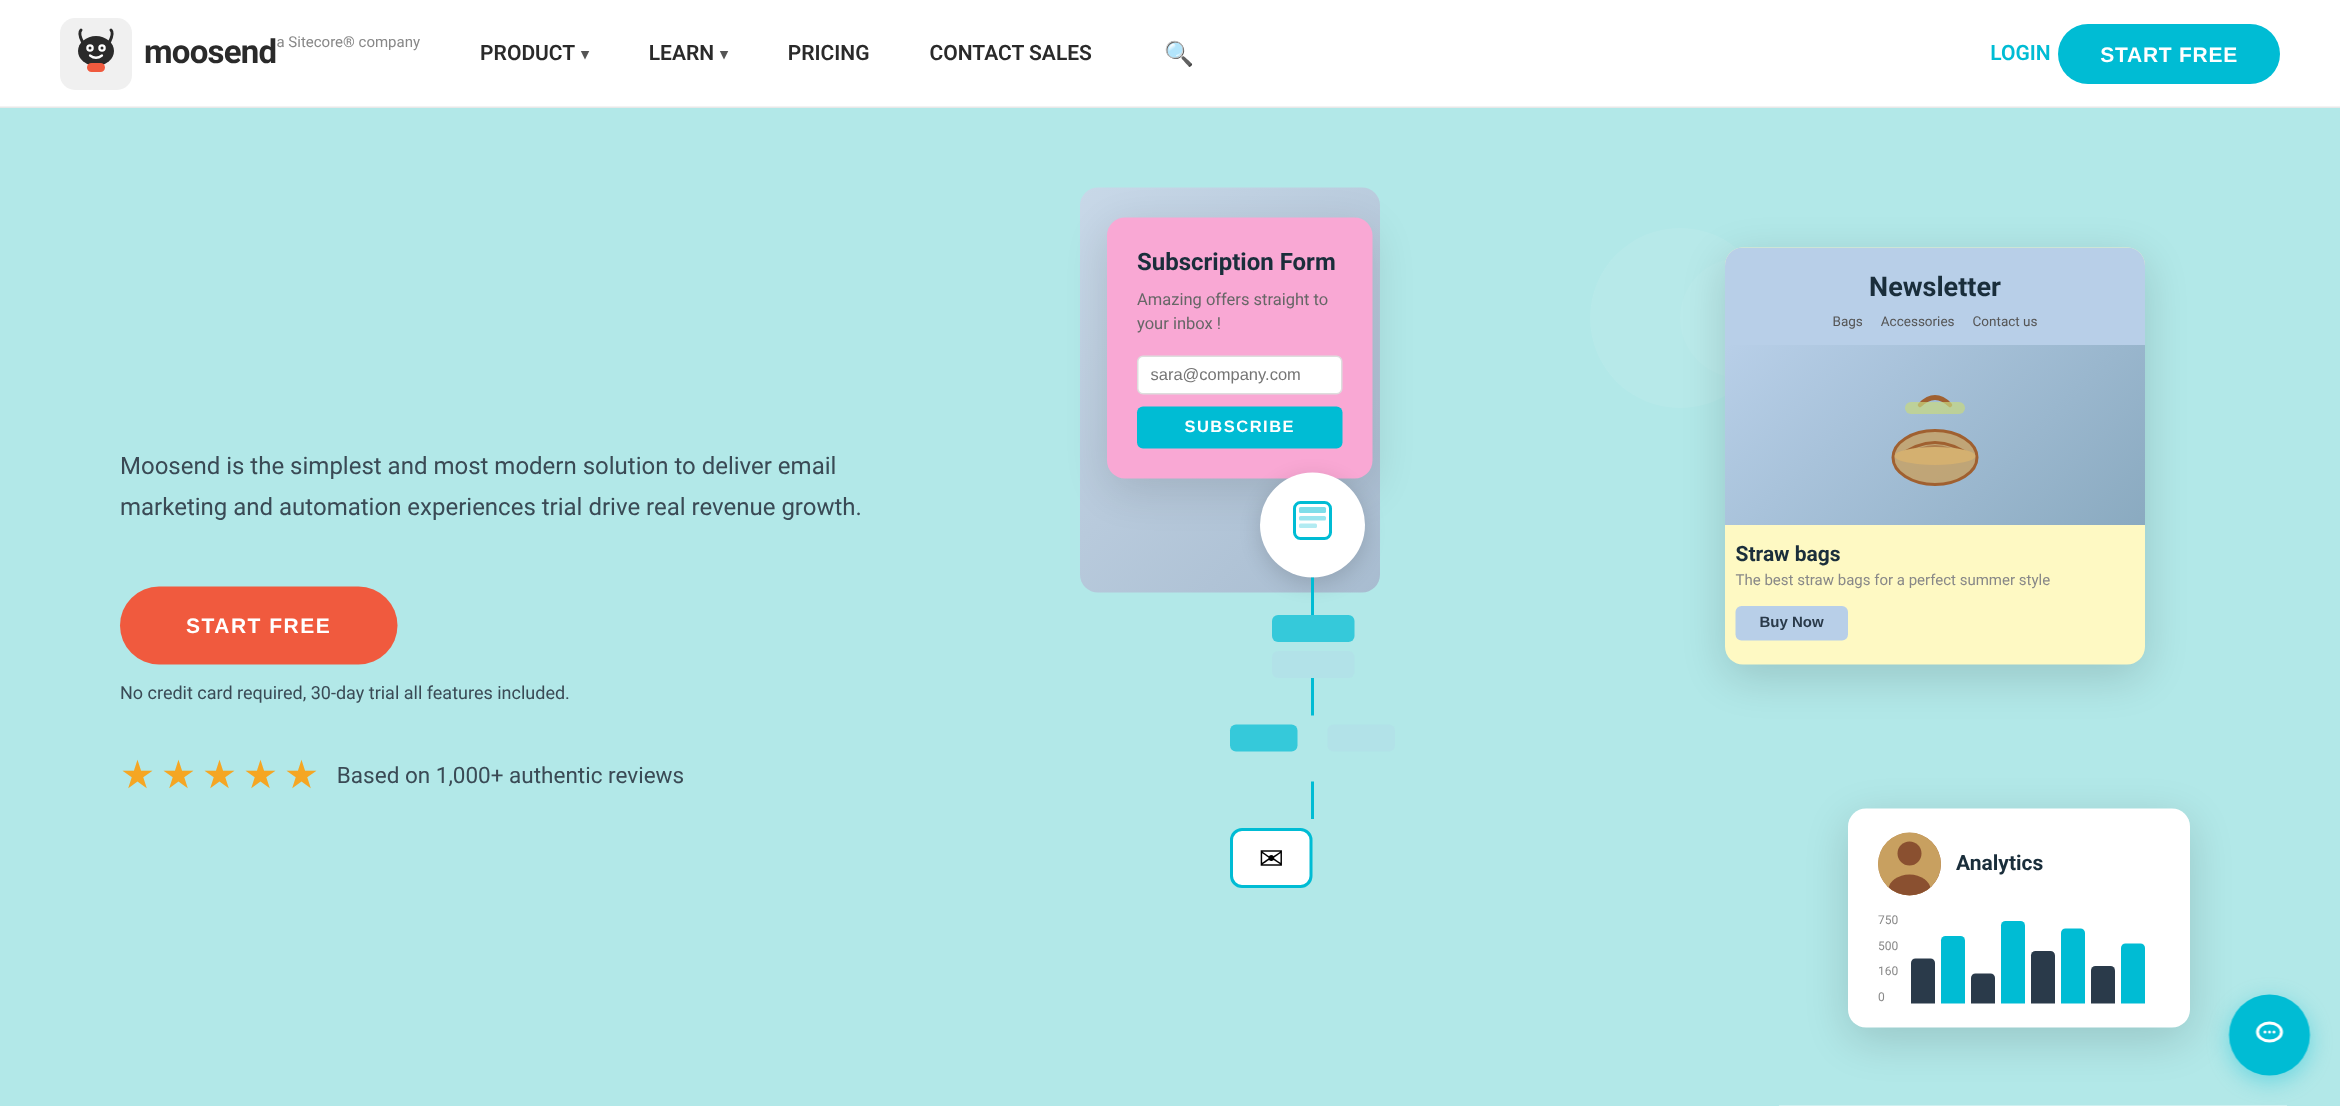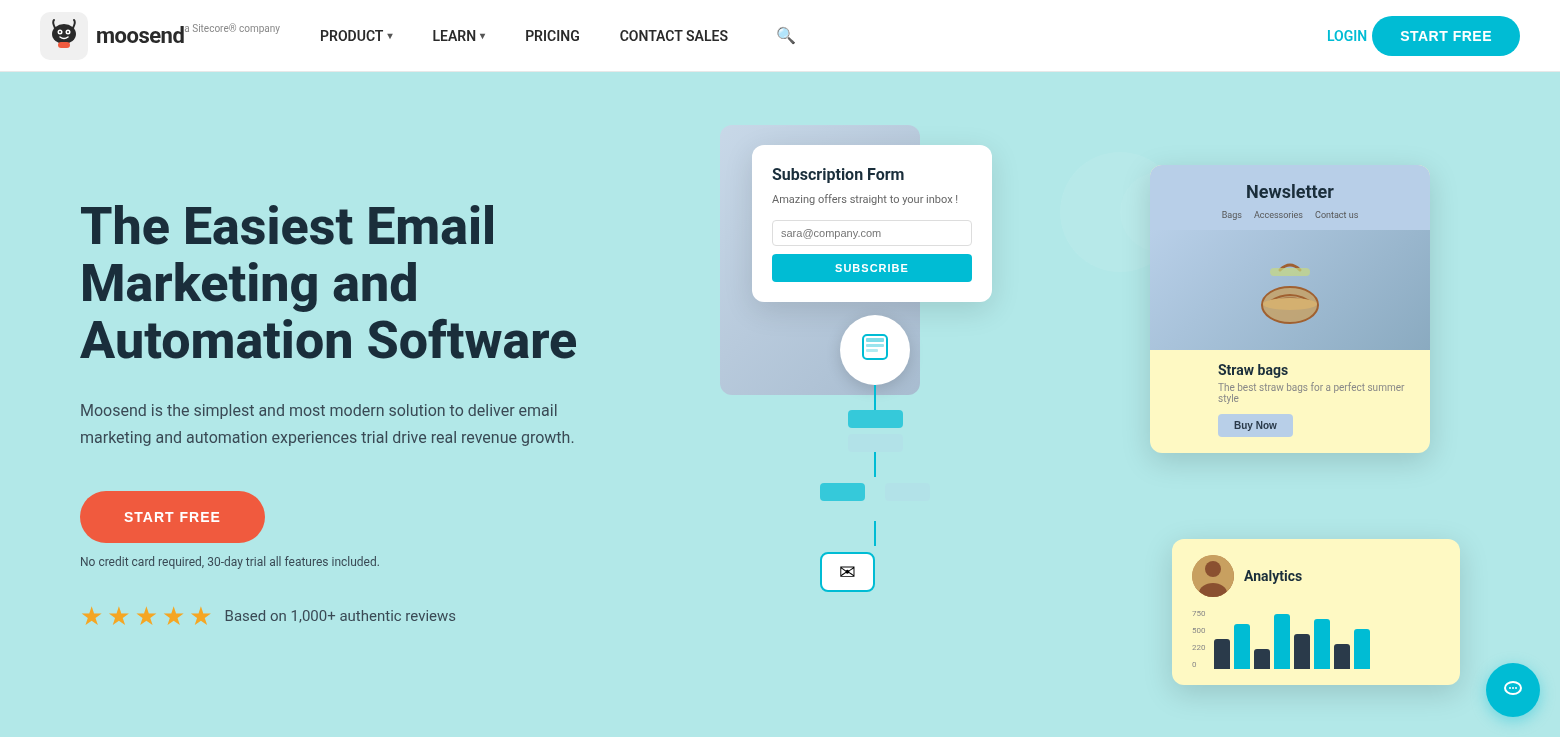--- a/index.html
+++ b/index.html
@@ -60,23 +60,23 @@
 
     
     .hero-right {
       flex: 1; position: relative; height: 600px;
       display: flex; align-items: center; justify-content: center;
     }
 
     
     .card-subscription {
       position: absolute;
-      left: 72px; top: 30px;
-      width: 240px;
-      background: #ffffff;
+      left: 58px; top: 30px;
+      width: 177px;
+      background: #f9a8d4;
       border-radius: 12px;
       padding: 20px;
       box-shadow: 0 8px 30px rgba(0,0,0,0.12);
       z-index: 4;
     }
     .card-subscription h3 { font-size: 16px; font-weight: 700; color: #1a2e3b; margin-bottom: 8px; }
     .card-subscription p { font-size: 11px; color: #666; margin-bottom: 12px; line-height: 1.5; }
     .sub-input {
       width: 100%; border: 1px solid #ddd; border-radius: 4px;
       padding: 6px 8px; font-size: 11px; color: #999; margin-bottom: 8px;
@@ -110,21 +110,21 @@
       background: #b8cfe8; padding: 16px 20px 10px;
     }
     .newsletter-header h3 { font-size: 18px; font-weight: 700; color: #1a2e3b; text-align: center; margin-bottom: 8px; }
     .newsletter-nav { display: flex; gap: 12px; justify-content: center; }
     .newsletter-nav span { font-size: 9px; color: #555; cursor: pointer; }
     .newsletter-img {
       width: 100%; height: 120px;
       background: linear-gradient(135deg, #b8cfe8 0%, #8aaac0 100%);
       display: flex; align-items: center; justify-content: center;
     }
-    .newsletter-body { padding: 12px 24px 16px; margin-left: 44px; }
+    .newsletter-body { padding: 12px 7px 16px; }
     .newsletter-body h4 { font-size: 14px; font-weight: 700; color: #1a2e3b; margin-bottom: 4px; }
     .newsletter-body p { font-size: 10px; color: #888; margin-bottom: 10px; }
     .buy-now-btn {
       background: #b8cfe8; color: #2a3a4a; border: none;
       padding: 6px 16px; border-radius: 4px; font-size: 10px; font-weight: 600; cursor: pointer;
     }
 
     
     .automation-flow {
       position: absolute;
@@ -158,22 +158,22 @@
       background: #fff; border-radius: 8px;
       border: 2px solid #00bcd4;
       display: flex; align-items: center; justify-content: center;
       font-size: 20px; margin-top: 6px;
     }
 
     
     .card-analytics {
       position: absolute;
       right: 20px; bottom: 30px;
-      width: 288px;
-      background: #fef9c3;
+      width: 228px;
+      background: #ffffff;
       border-radius: 12px;
       padding: 16px 20px;
       box-shadow: 0 8px 30px rgba(0,0,0,0.15);
       z-index: 7;
     }
     .analytics-header { display: flex; align-items: center; gap: 10px; margin-bottom: 12px; }
     .analytics-avatar {
       width: 42px; height: 42px; border-radius: 50%;
       background: linear-gradient(135deg, #c8a060, #a06030);
       display: flex; align-items: center; justify-content: center;
@@ -252,21 +252,20 @@
     <button class="start-free-btn-nav">START FREE</button>
   </div>
 </nav>
 
 <section class="hero">
 
   <div class="deco-circle" style="width:120px;height:120px;right:380px;top:80px;opacity:0.3;"></div>
   <div class="deco-circle" style="width:80px;height:80px;right:360px;top:100px;opacity:0.2;"></div>
 
   <div class="hero-left">
-    <h1 class="hero-title">The Easiest Email Marketing and Automation Software</h1>
     <p class="hero-desc">Moosend is the simplest and most modern solution to deliver email marketing and automation experiences trial drive real revenue growth.</p>
     <button class="start-free-btn-hero">START FREE</button>
     <p class="hero-disclaimer">No credit card required, 30-day trial all features included.</p>
     <div class="hero-stars">
       <div class="stars">
         <span class="star">★</span>
         <span class="star">★</span>
         <span class="star">★</span>
         <span class="star">★</span>
         <span class="star">★</span>
@@ -357,21 +356,21 @@
             <circle cx="21" cy="14" r="8" fill="#8a5030"></circle>
             <ellipse cx="21" cy="38" rx="14" ry="10" fill="#8a5030"></ellipse>
           </svg>
         </div>
         <span class="analytics-title">Analytics</span>
       </div>
       <div style="display:flex;gap:4px;">
         <div class="chart-y-labels">
           <span>750</span>
           <span>500</span>
-          <span>220</span>
+          <span>160</span>
           <span>0</span>
         </div>
         <div class="analytics-chart" id="bar-chart">
 
         <div class="chart-bar" style="height: 30px;"></div>
             <div class="chart-bar teal" style="height: 45px;"></div>
             <div class="chart-bar" style="height: 20px;"></div>
             <div class="chart-bar teal" style="height: 55px;"></div>
             <div class="chart-bar" style="height: 35px;"></div>
             <div class="chart-bar teal" style="height: 50px;"></div>

